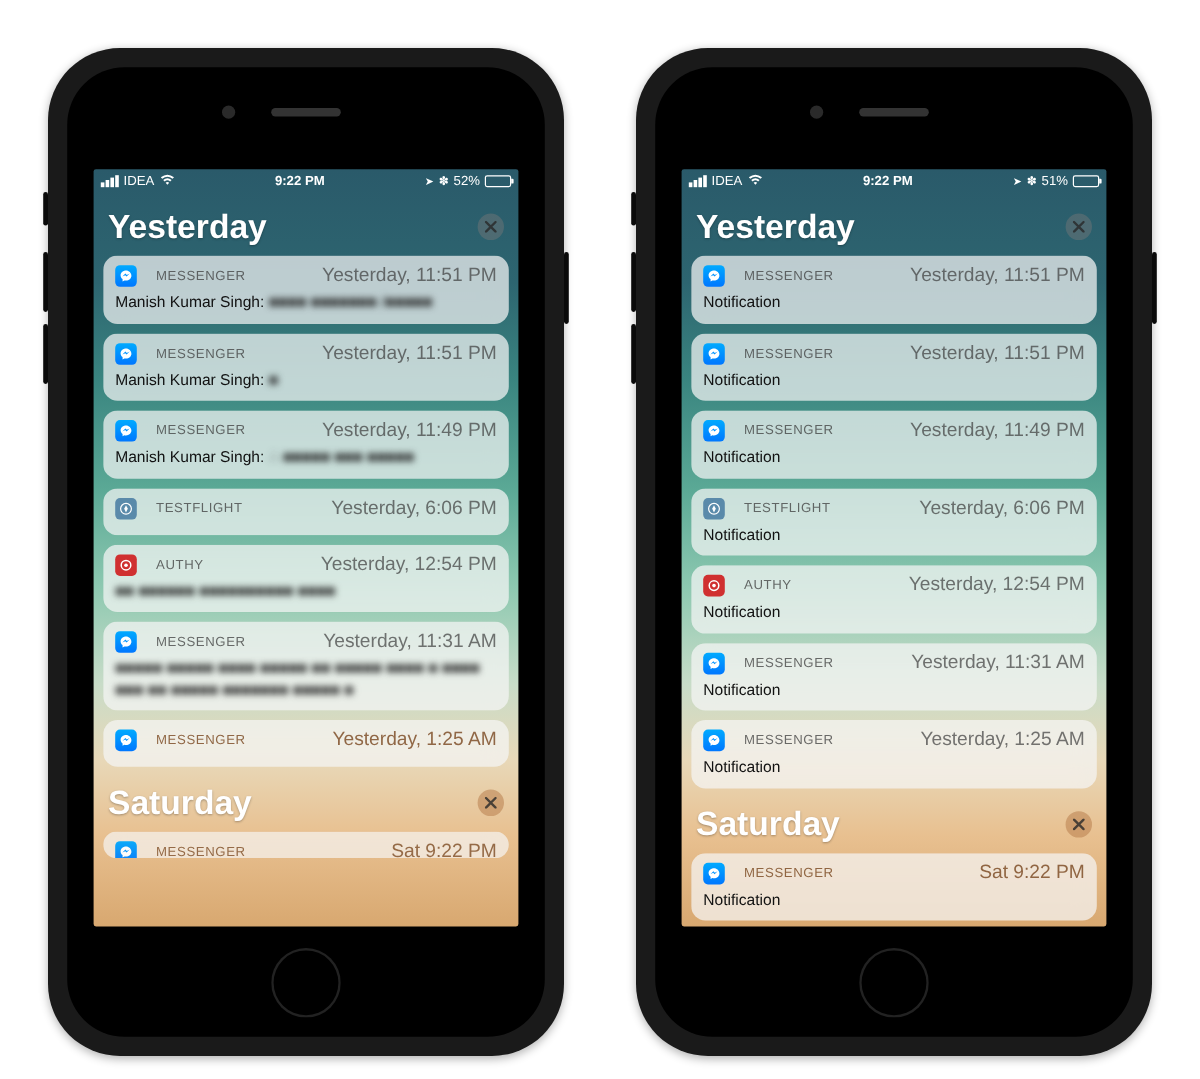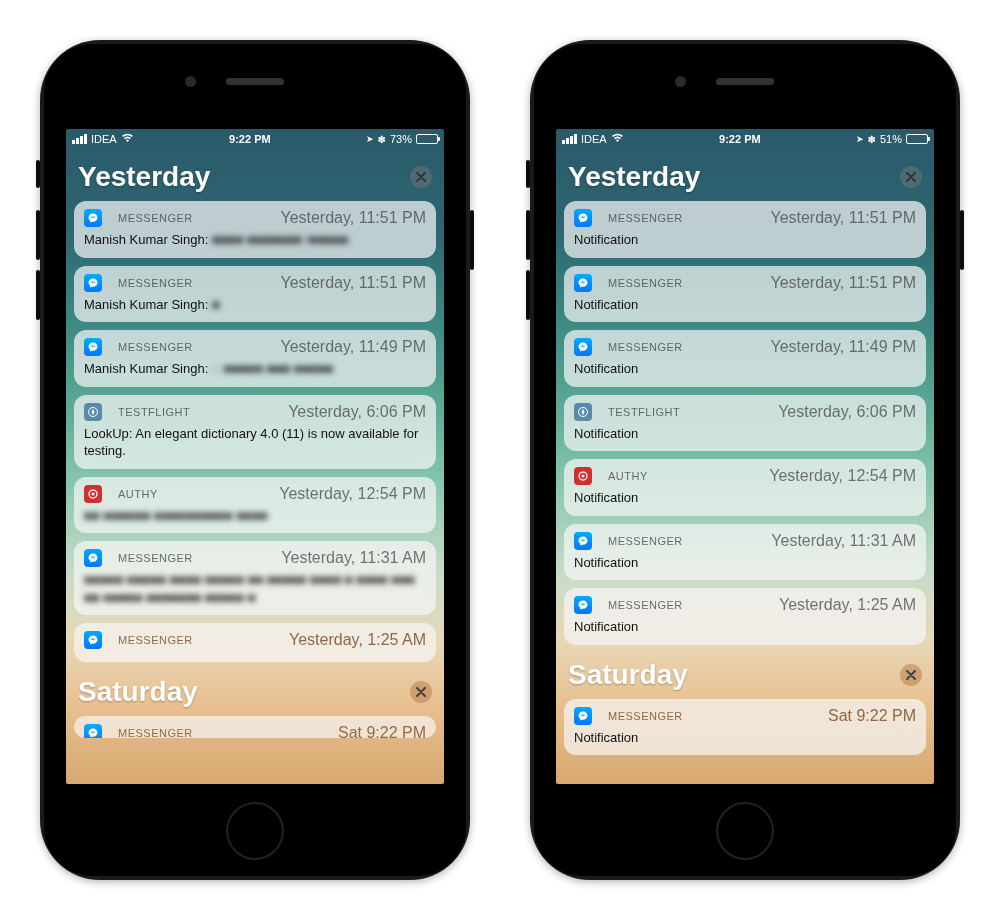--- a/index.html
+++ b/index.html
@@ -9,21 +9,21 @@
     display: flex;
     justify-content: center;
     gap: 60px;
     padding: 40px 20px;
   }
   .phone {
     width: 430px;
     height: 840px;
     background: #1a1a1a;
     border-radius: 60px;
-    padding: 4px;
+    padding: 16px;
     position: relative;
     box-shadow: 0 2px 8px rgba(0,0,0,0.3);
   }
   .phone-inner {
     width: 100%;
     height: 100%;
     background: #000;
     border-radius: 48px;
     padding: 6px;
     position: relative;
@@ -214,21 +214,21 @@
           <span class="wifi-icon">
             <svg width="13" height="10" viewBox="0 0 13 10">
                 <path d="M6.5 9 L5 7.2 Q6.5 6 8 7.2 Z M3 5 Q6.5 2 10 5 L8.8 6.2 Q6.5 4.2 4.2 6.2 Z M1 2.8 Q6.5 -1.5 12 2.8 L10.8 4 Q6.5 0.5 2.2 4 Z" fill="#fff"></path>
               </svg>
           </span>
         </div>
         <div class="status-center">9:22 PM</div>
         <div class="status-right">
           <span style="font-size:9px">➤</span>
           <span style="font-size:10px">✽</span>
-          <span>73%</span>
+          <span>52%</span>
           <span class="battery"><span class="battery-fill" style="width:52%"></span></span>
         </div>
       </div>
 
       <div class="notif-area">
 
         <div class="section-header">
           <span class="section-title">Yesterday</span>
           <span class="section-close">
             <svg width="10" height="10" viewBox="0 0 10 10">
@@ -286,21 +286,20 @@
         <span class="app-icon testflight">
                     <svg viewBox="0 0 24 24">
                       <circle cx="12" cy="12" r="9" fill="none" stroke="#fff" stroke-width="2"></circle>
                       <path d="M12 6 L15 12 L12 18 L9 12 Z" fill="#fff"></path>
                     </svg>
                   </span>
         <span class="app-name">TESTFLIGHT</span>
       </div>
       <span class="notif-time">Yesterday, 6:06 PM</span>
     </div>
-    <div class="notif-body">LookUp: An elegant dictionary 4.0 (11) is now available for testing.</div>
   </div>
             <div class="notif-card">
     <div class="notif-head">
       <div class="notif-app">
         <span class="app-icon authy">
                     <svg viewBox="0 0 24 24">
                       <circle cx="12" cy="12" r="8" fill="none" stroke="#fff" stroke-width="2.5"></circle>
                       <circle cx="12" cy="12" r="3" fill="#fff"></circle>
                     </svg>
                   </span>

